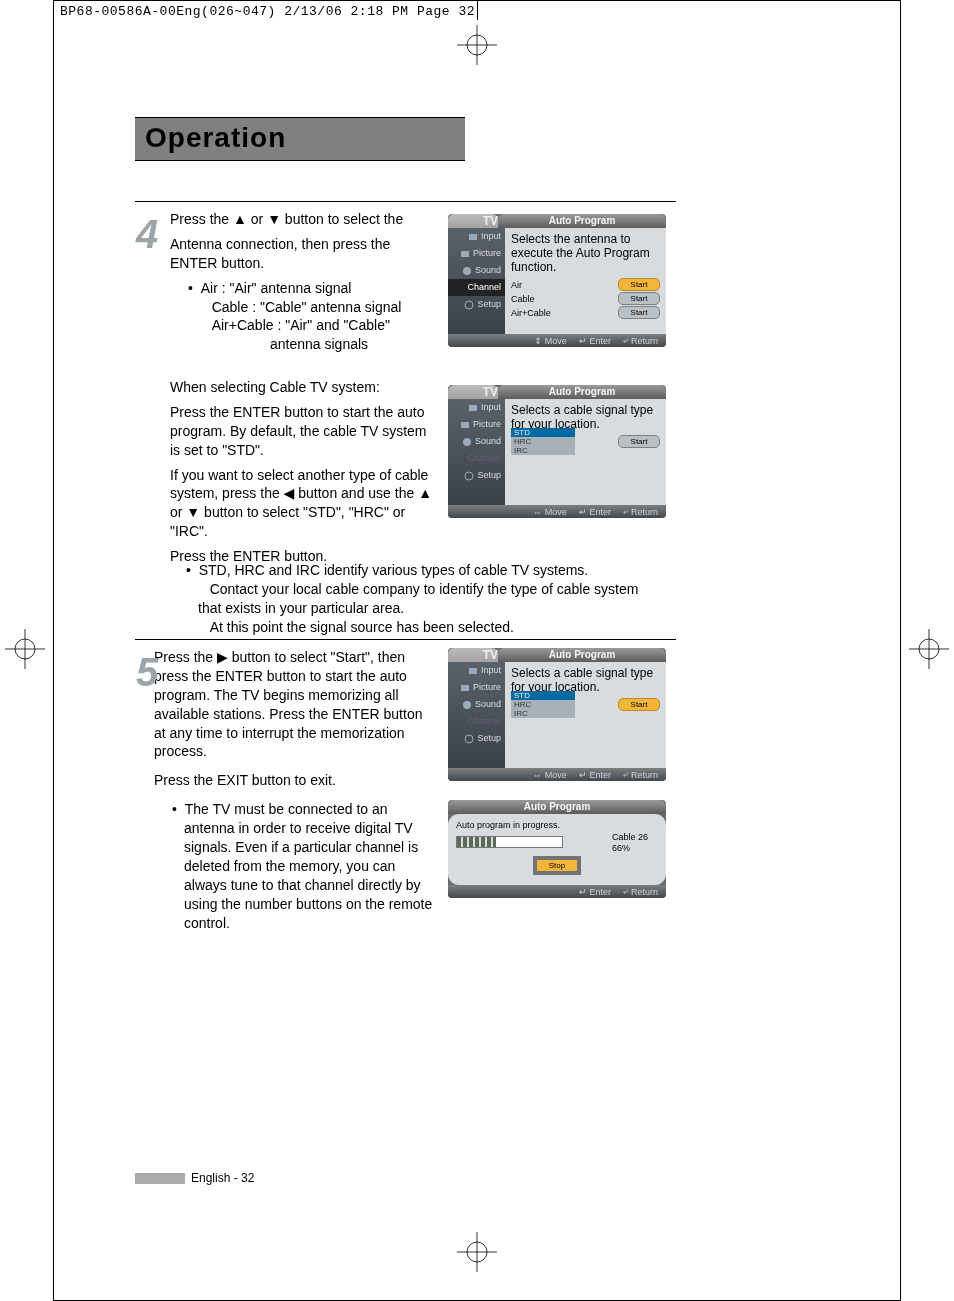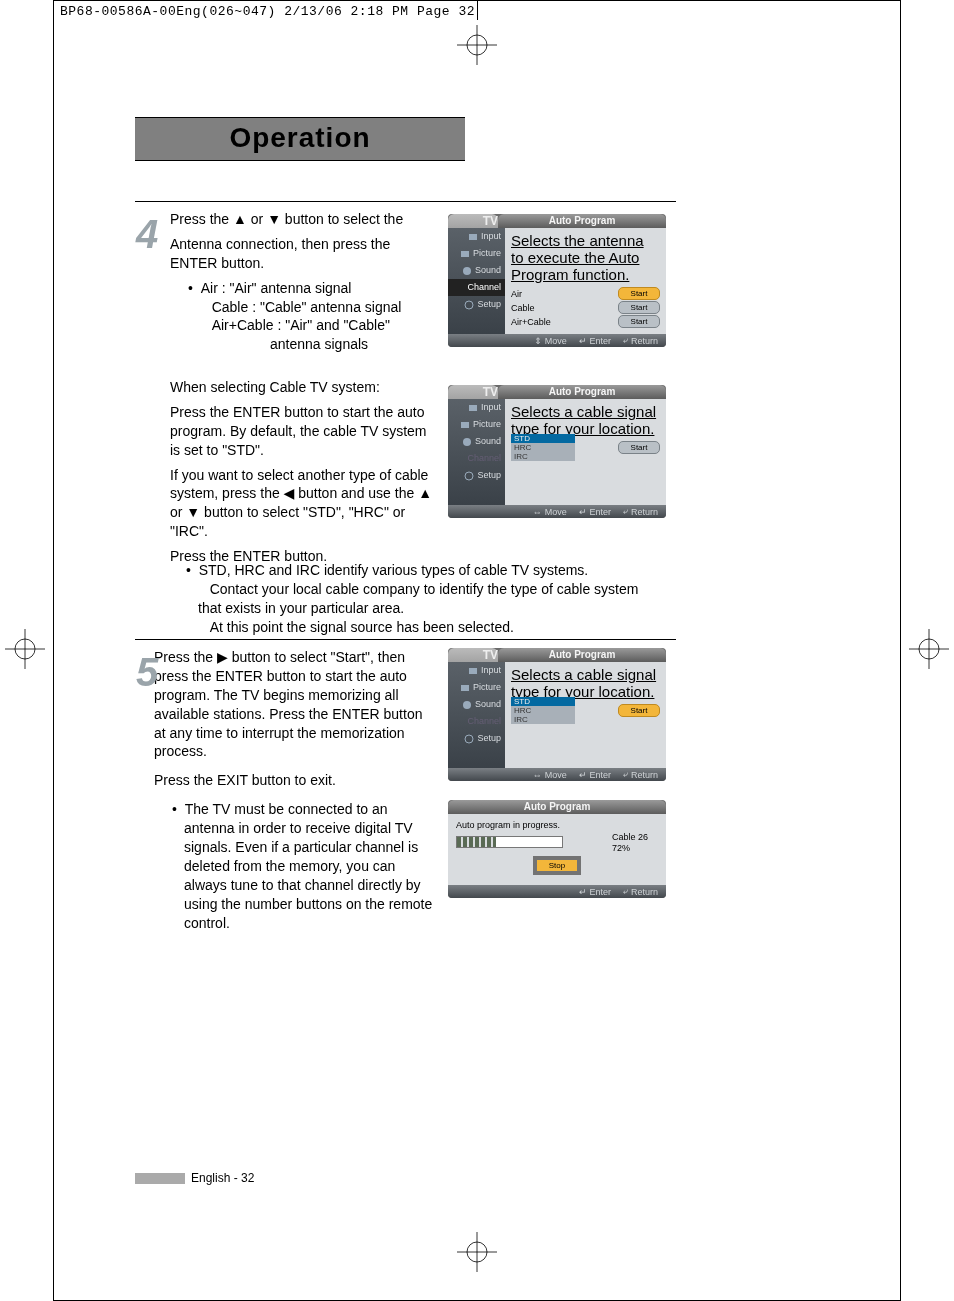--- a/index.html
+++ b/index.html
@@ -38,21 +38,20 @@
     width:310px;
     background:#808080;
     border-top:1px solid #000;
     border-bottom:1px solid #000;
     padding:4px 10px 6px 10px;
   }
   .section-header h1 {
     margin:0; font-size:28px; font-weight:bold; color:#000;
     font-family: Arial, sans-serif;
     letter-spacing:1px;
-    text-align:center;
   }
 
   .global-hr {
     position:absolute; top:201px; left:135px; right:278px;
     height:0; border-top:1px solid #000;
   }
   .global-hr2 {
     position:absolute; top:639px; left:135px; right:278px;
     height:0; border-top:1px solid #000;
   }
@@ -111,21 +110,21 @@
     color:#d8dce0; font-size:9px;
     display:flex; align-items:center; justify-content:flex-end; gap:3px;
   }
   .osd .sidebar .tab.sel { background:#222; color:#fff; }
   .osd .sidebar .tab.dis { color:#768; opacity:.6; }
   .osd .sidebar svg { flex:0 0 auto; }
   .osd .content {
     flex:1; background:#d9dcdf; padding:4px 6px 2px 6px;
     position:relative;
   }
-  .osd .content .cap { font-size:15px; margin-bottom:4px;text-decoration:underline; }
+  .osd .content .cap { font-size:12px; margin-bottom:4px; }
   .osd .content .row { display:flex; height:13px; align-items:center; margin-bottom:1px; }
   .osd .content .row .lbl { width:44px; font-size:9px; }
   .osd .content .row .dots { flex:1; font-size:9px; color:#9aa; letter-spacing:.5px; overflow:hidden; }
   .osd .content .row .btn {
     width:40px; height:11px; background:#b9c0c6; border:1px solid #7a8288;
     font-size:8px; text-align:center; line-height:11px; border-radius:5px;
   }
   .osd .content .row .btn.hi { background:#f3b63a; border-color:#c08a20; }
   .osd .content .listbox {
     width:64px; background:#a8b0b8; border:none; font-size:8px; color:#333;
@@ -135,21 +134,21 @@
   .osd .footer {
     height:13px; background:linear-gradient(#7a7f84,#43484d);
     color:#e6e8ea; font-size:9px;
     display:flex; justify-content:flex-end; align-items:center; gap:12px;
     padding:0 8px;
   }
   .osd .footer span { display:inline-flex; align-items:center; gap:3px; color:#cfd3d6; }
   .osd .footer span.k { color:#e6e8ea; }
 
   .progress-body {
-    background:#d9dcdf; padding:6px 8px 10px 8px; font-size:9px; position:relative;
+    background:#d9dcdf; padding:6px 8px 10px 8px; font-size:9px; position:relative;border-radius:11px;
   }
   .progress-body .bar-wrap { display:flex; align-items:center; gap:6px; margin-top:6px;}
   .progress-body .bar {
     width:105px; height:10px; border:1px solid #777; background:#fff; position:relative;
   }
   .progress-body .bar .fill {
     position:absolute; left:0; top:0; bottom:0; width:37%;
     background:repeating-linear-gradient(90deg,#5a6b55 0,#5a6b55 4px,#d9dcdf 4px,#d9dcdf 6px);
   }
   .progress-body .right-col { position:absolute; right:18px; top:18px; font-size:9px; line-height:1.2;}
@@ -462,21 +461,21 @@
   </div>
 
   <div class="osd progress" style="top:800px; left:448px;">
     <div class="top-row">
       <div class="title-bar" style="border-radius:6px 6px 0 0;">Auto Program</div>
     </div>
     <div class="progress-body">
       <div>Auto program in progress.</div>
       <div class="right-col">
         <div>Cable 26</div>
-        <div>72%</div>
+        <div>66%</div>
       </div>
       <div class="bar-wrap">
         <div class="bar">
             <div class="fill"></div>
           </div>
       </div>
       <div class="stop">Stop</div>
     </div>
     <div class="footer">
       <span class="k">

